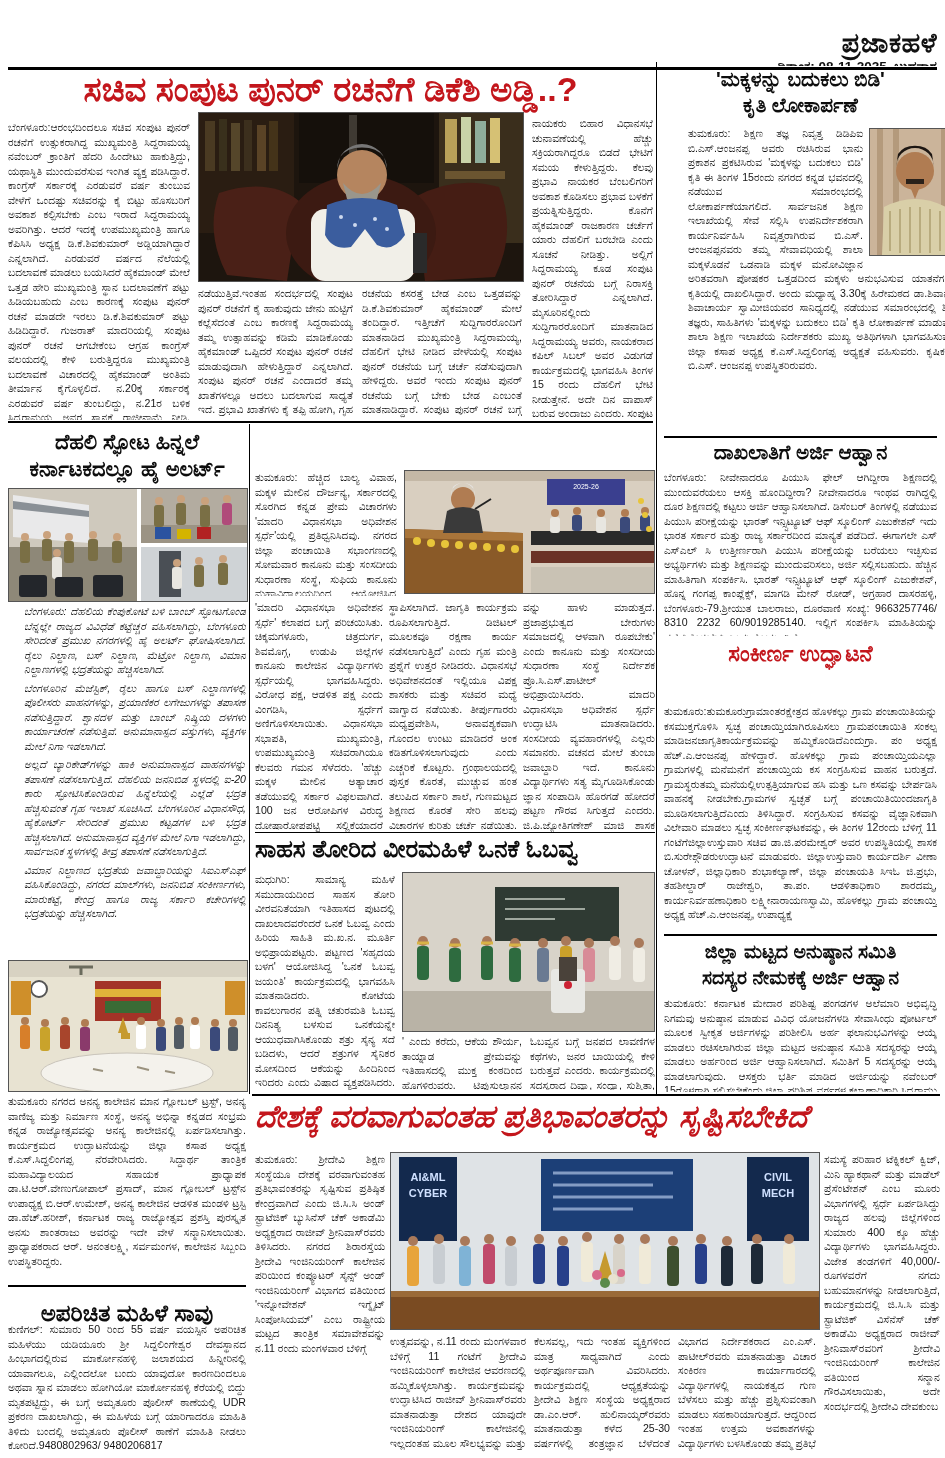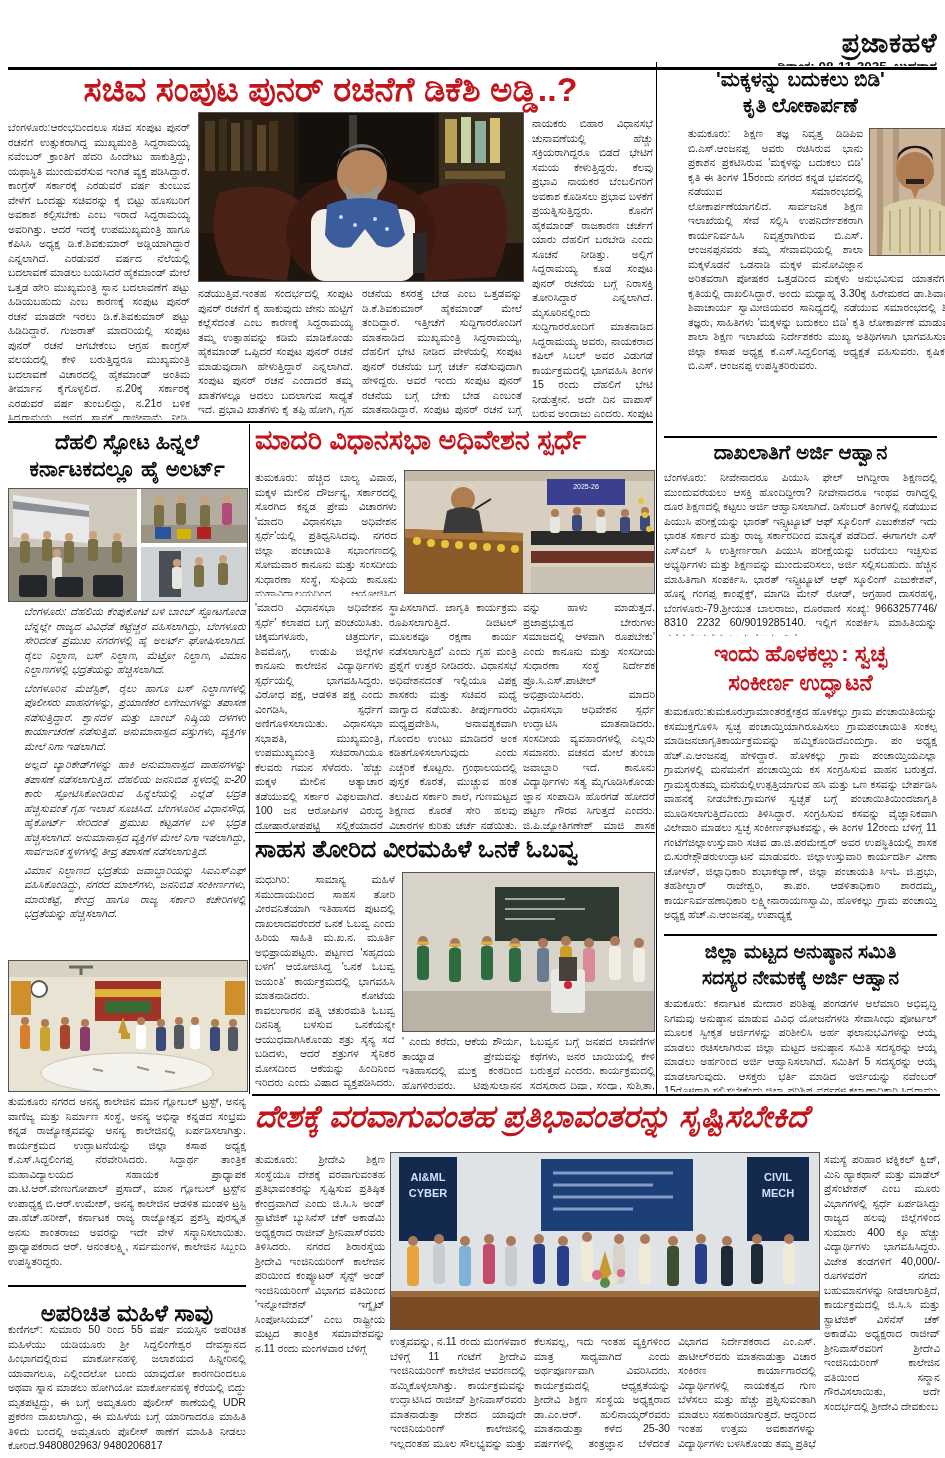--- a/index.html
+++ b/index.html
@@ -211,21 +211,20 @@
       <ellipse cx="118" cy="112" rx="86" ry="20" fill="#f4f2ec" stroke="#c9c4ba"></ellipse>
       <path d="M84,108 l10,2 M128,106 l12,3 M156,110 l10,2" stroke="#9a927e" stroke-width="2"></path>
     </svg>
   </div>
   <div class="b t" style="left:8px;top:1094px;width:238px;height:188px;">ತುಮಕೂರು ನಗರದ ಅನನ್ಯ ಕಾಲೇಜಿನ ಮಾನ ಗ್ಲೋಬಲ್ ಟ್ರಸ್ಟ್, ಅನನ್ಯ ವಾಣಿಜ್ಯ ಮತ್ತು ನಿರ್ಮಾಣ ಸಂಸ್ಥೆ, ಅನನ್ಯ ಅಭಿನ್ನಾ ಕನ್ನಡದ ಸಂಭ್ರಮ ಕನ್ನಡ ರಾಜ್ಯೋತ್ಸವವನ್ನು ಅನನ್ಯ ಕಾಲೇಜಿನಲ್ಲಿ ಏರ್ಪಡಿಸಲಾಗಿತ್ತು. ಕಾರ್ಯಕ್ರಮದ ಉದ್ಘಾಟನೆಯನ್ನು ಜಿಲ್ಲಾ ಕಸಾಪ ಅಧ್ಯಕ್ಷ ಕೆ.ಎಸ್.ಸಿದ್ದಲಿಂಗಪ್ಪ ನೆರವೇರಿಸಿದರು. ಸಿದ್ದಾರ್ಥ ತಾಂತ್ರಿಕ ಮಹಾವಿದ್ಯಾಲಯದ ಸಹಾಯಕ ಪ್ರಾಧ್ಯಾಪಕ ಡಾ.ಟಿ.ಆರ್.ವೇಣುಗೋಪಾಲ್ ಪ್ರಸಾದ್, ಮಾನ ಗ್ಲೋಬಲ್ ಟ್ರಸ್ಟ್‌ನ ಉಪಾಧ್ಯಕ್ಷ ಬಿ.ಆರ್.ಉಮೇಶ್, ಅನನ್ಯ ಕಾಲೇಜಿನ ಆಡಳಿತ ಮಂಡಳಿ ಟ್ರಸ್ಟಿ ಡಾ.ಹೆಚ್.ಹರೀಶ್, ಕರ್ನಾಟಕ ರಾಜ್ಯ ರಾಜ್ಯೋತ್ಸವ ಪ್ರಶಸ್ತಿ ಪುರಸ್ಕೃತ ಅನಸು ಶಾಂತರಾಜು ಅವರನ್ನು ಇದೇ ವೇಳೆ ಸನ್ಮಾನಿಸಲಾಯಿತು. ಪ್ರಾಧ್ಯಾಪಕರಾದ ಆರ್. ಅನಂತಲಕ್ಷ್ಮಿ, ಸರ್ವಮಂಗಳ, ಕಾಲೇಜಿನ ಸಿಬ್ಬಂದಿ ಉಪಸ್ಥಿತರಿದ್ದರು.</div>
 
   <div class="b rule" style="left:8px;top:1285px;width:238px;height:2px;"></div>
   <div class="b hl-blk center" style="left:8px;top:1300px;width:238px;height:28px;font-size:23px;">ಅಪರಿಚಿತ ಮಹಿಳೆ ಸಾವು</div>
   <div class="b t" style="left:8px;top:1322px;width:238px;height:132px;">ಕುಣಿಗಲ್: ಸುಮಾರು 50 ರಿಂದ 55 ವರ್ಷ ವಯಸ್ಸಿನ ಅಪರಿಚಿತ ಮಹಿಳೆಯು ಯಡಿಯೂರು ಶ್ರೀ ಸಿದ್ದಲಿಂಗೇಶ್ವರ ದೇವಸ್ಥಾನದ ಹಿಂಭಾಗದಲ್ಲಿರುವ ಮಾರ್ಕೋನಹಳ್ಳಿ ಜಲಾಶಯದ ಹಿನ್ನೀರಿನಲ್ಲಿ ಯಾವಾಗಲೂ, ಎಲ್ಲಿಂದಲೋ ಬಂದು ಯಾವುದೋ ಕಾರಣದಿಂದಲೂ ಅಥವಾ ಸ್ನಾನ ಮಾಡಲು ಹೋಗಿಯೋ ಮಾರ್ಕೋನಹಳ್ಳಿ ಕೆರೆಯಲ್ಲಿ ಬಿದ್ದು ಮೃತಪಟ್ಟಿದ್ದು, ಈ ಬಗ್ಗೆ ಅಮೃತೂರು ಪೊಲೀಸ್ ಠಾಣೆಯಲ್ಲಿ UDR ಪ್ರಕರಣ ದಾಖಲಾಗಿದ್ದು, ಈ ಮಹಿಳೆಯ ಬಗ್ಗೆ ಯಾರಿಗಾದರೂ ಮಾಹಿತಿ ತಿಳಿದು ಬಂದಲ್ಲಿ ಅಮೃತೂರು ಪೊಲೀಸ್ ಠಾಣೆಗೆ ಮಾಹಿತಿ ನೀಡಲು ಕೋರಿದೆ.9480802963/ 9480206817</div>
 
-  <div class="b hl-red" style="left:255px;top:426px;width:400px;height:40px;font-size:27px;line-height:1.1;">ಮಾದರಿ ವಿಧಾನಸಭಾ ಅಧಿವೇಶನ ಸ್ಪರ್ಧೆ</div>
   <div class="b t" style="left:255px;top:470px;width:142px;height:126px;">ತುಮಕೂರು: ಹೆಚ್ಚಿದ ಬಾಲ್ಯ ವಿವಾಹ, ಮಕ್ಕಳ ಮೇಲಿನ ದೌರ್ಜನ್ಯ, ಸರ್ಕಾರದಲ್ಲಿ ಸೊರಗಿದ ಕನ್ನಡ ಪ್ರೇಮ ವಿಚಾರಗಳು 'ಮಾದರಿ ವಿಧಾನಸಭಾ ಅಧಿವೇಶನ ಸ್ಪರ್ಧೆ'ಯಲ್ಲಿ ಪ್ರತಿಧ್ವನಿಸಿದವು. ನಗರದ ಜಿಲ್ಲಾ ಪಂಚಾಯಿತಿ ಸಭಾಂಗಣದಲ್ಲಿ ಸೋಮವಾರ ಕಾನೂನು ಮತ್ತು ಸಂಸದೀಯ ಸುಧಾರಣಾ ಸಂಸ್ಥೆ, ಸುಫಿಯ ಕಾನೂನು ಮಹಾವಿದ್ಯಾಲಯದಿಂದ ಆಯೋಜಿಸಿದ್ದ ಕಾನೂನು ವಿದ್ಯಾರ್ಥಿಗಳ ವಲಯ ಮಟ್ಟದ 'ಮಾದರಿ ವಿಧಾನಸಭಾ ಅಧಿವೇಶನ ಸ್ಪರ್ಧೆ'</div>
   <div class="b photo" style="left:404px;top:470px;width:249px;height:122px;">
     <svg viewBox="0 0 249 122">
       <defs>
           <g id="pm">
             <circle cx="0" cy="-10" r="4" fill="#b07c52"></circle>
             <rect x="-5" y="-6" width="10" height="16" rx="3" fill="currentColor"></rect>
           </g>
         </defs>
       <rect width="249" height="122" fill="#d9cfc0"></rect>
@@ -315,21 +314,20 @@
     </svg>
   </div>
   <div class="b t" style="left:402px;top:1034px;width:120px;height:56px;">' ಎಂದು ಕರೆದು, ಆಕೆಯ ಶೌರ್ಯ, ತಾಯ್ನಾಡ ಪ್ರೇಮವನ್ನು ಇತಿಹಾಸದಲ್ಲಿ ಮುಕ್ತ ಕಂಠದಿಂದ ಹೊಗಳಿರುವರು. ಟಿಪ್ಪುಸುಲ್ತಾನನ ಸೈನ್ಯವನ್ನು ಹಿಮ್ಮೆಟ್ಟಿಸುವಲ್ಲಿ ಓಬವ್ವನ ಪಾತ್ರ ಹಿರಿದಾದುದು ಎಂದು ತಿಳಿಸಿದರು. ಬಳಗದ ಸದಸ್ಯರಾದ ಎಂ. ಶ್ವೇತಾ ಮಾತನಾಡಿ, ಪ್ರವಾಸಿಗರು ಆ ಕಲ್ಲಿನಿಂದಲೂ ಬಳಿ ಬಂದಾಗ ಇತಿಹಾಸದ</div>
   <div class="b t" style="left:530px;top:1034px;width:125px;height:56px;">ಓಬವ್ವನ ಬಗ್ಗೆ ಜನಪದ ಲಾವಣಿಗಳ ಕಥೆಗಳು, ಜನರ ಬಾಯಿಯಲ್ಲಿ ಕೇಳಿ ಬರುತ್ತವೆ ಎಂದರು. ಕಾರ್ಯಕ್ರಮದಲ್ಲಿ ಸದಸ್ಯರಾದ ದಿವ್ಯಾ, ಸಂಧ್ಯಾ, ಸುಶ್ಮಿತಾ, ವೆಂಕಟೇಶ ಟಿ.ಎಚ್, ಪ್ರಕಾಶ ಇನ್ನೂ ಮುಂತಾದವರು ಓಬವ್ವನ ಸಾಹಸದ ಅಭಿಪ್ರಾಯಗಳನ್ನ ಹಂಚಿಕೊಂಡರು.</div>
 
   <div class="b rule" style="left:664px;top:436px;width:273px;height:2px;"></div>
   <div class="b hl-blk center" style="left:664px;top:441px;width:273px;height:26px;font-size:20px;">ದಾಖಲಾತಿಗೆ ಅರ್ಜಿ ಆಹ್ವಾನ</div>
   <div class="b t" style="left:664px;top:470px;width:273px;height:166px;">ಬೆಂಗಳೂರು: ನೀವೇನಾದರೂ ಪಿಯುಸಿ ಫೇಲ್ ಆಗಿದ್ದೀರಾ ಶಿಕ್ಷಣದಲ್ಲಿ ಮುಂದುವರೆಯಲು ಆಸಕ್ತಿ ಹೊಂದಿದ್ದೀರಾ? ನೀವೇನಾದರೂ ಇಂಥವ ರಾಗಿದ್ದಲ್ಲಿ ದೂರ ಶಿಕ್ಷಣದಲ್ಲಿ ಕಟ್ಟಲು ಅರ್ಜಿ ಆಹ್ವಾನಿಸಲಾಗಿದೆ. ಡಿಸೆಂಬರ್ ತಿಂಗಳಲ್ಲಿ ನಡೆಯುವ ಪಿಯುಸಿ ಪರೀಕ್ಷೆಯನ್ನು ಭಾರತ್ ಇನ್ಸ್ಟಿಟ್ಯೂಟ್ ಆಫ್ ಸ್ಕೂಲಿಂಗ್ ಎಜುಕೇಶನ್ ಇದು ಭಾರತ ಸರ್ಕಾರ ಮತ್ತು ರಾಜ್ಯ ಸರ್ಕಾರದಿಂದ ಮಾನ್ಯತೆ ಪಡೆದಿದೆ. ಈಗಾಗಲೇ ಎಸ್ ಎಸ್ಎಲ್ ಸಿ ಉತ್ತೀರ್ಣರಾಗಿ ಪಿಯುಸಿ ಪರೀಕ್ಷೆಯನ್ನು ಬರೆಯಲು ಇಚ್ಛಿಸುವ ಅಭ್ಯರ್ಥಿಗಳು ಮತ್ತು ಶಿಕ್ಷಣವನ್ನು ಮುಂದುವರಿಸಲು, ಅರ್ಜಿ ಸಲ್ಲಿಸಬಹುದು. ಹೆಚ್ಚಿನ ಮಾಹಿತಿಗಾಗಿ ಸಂಪರ್ಕಿಸಿ. ಭಾರತ್ ಇನ್ಸ್ಟಿಟ್ಯೂಟ್ ಆಫ್ ಸ್ಕೂಲಿಂಗ್ ಎಜುಕೇಶನ್, ಹೊನ್ನ ಗಂಗಪ್ಪ ಕಾಂಪ್ಲೆಕ್ಸ್, ಮಾಗಡಿ ಮೇನ್ ರೋಡ್, ಅಗ್ರಹಾರ ದಾಸರಹಳ್ಳಿ, ಬೆಂಗಳೂರು-79.ಶ್ರೀಯುತ ಬಾಲರಾಜು, ದೂರವಾಣಿ ಸಂಖ್ಯೆ: 9663257746/ 8310 2232 60/9019285140. ಇಲ್ಲಿಗೆ ಸಂಪರ್ಕಿಸಿ ಮಾಹಿತಿಯನ್ನು ಪಡೆದುಕೊಳ್ಳಬೇಕು ಎಂದು ಕೋರಲಾಗಿದೆ</div>
 
   <div class="b hl-red center" style="left:664px;top:640px;width:273px;height:60px;font-size:22px;line-height:1.3;">
-    <div>ಇಂದು ಹೊಳಕಲ್ಲು: ಸ್ವಚ್ಛ</div>
     <div>ಸಂಕೀರ್ಣ ಉದ್ಘಾಟನೆ</div>
   </div>
   <div class="b t" style="left:664px;top:704px;width:273px;height:226px;">ತುಮಕೂರು:ತುಮಕೂರುಗ್ರಾಮಾಂತರಕ್ಷೇತ್ರದ ಹೊಳಕಲ್ಲು ಗ್ರಾಮ ಪಂಚಾಯಿತಿಯನ್ನು ಕಸಮುಕ್ತಗೊಳಿಸಿ ಸ್ವಚ್ಛ ಪಂಚಾಯ್ತಿಯಾಗಿರೂಪಿಸಲು ಗ್ರಾಮಪಂಚಾಯಿತಿ ಸಂಕಲ್ಪ ಮಾಡಿಜನಜಾಗೃತಿಕಾರ್ಯಕ್ರಮವನ್ನು ಹಮ್ಮಿಕೊಂಡಿದೆಎಂದುಗ್ರಾ. ಪಂ ಅಧ್ಯಕ್ಷ ಹೆಚ್.ಎ.ಆಂಜನಪ್ಪ ಹೇಳಿದ್ದಾರೆ. ಹೊಳಕಲ್ಲು ಗ್ರಾಮ ಪಂಚಾಯ್ತಿಯಎಲ್ಲಾ ಗ್ರಾಮಗಳಲ್ಲಿ ಮನೆಮನೆಗೆ ಪಂಚಾಯ್ತಿಯ ಕಸ ಸಂಗ್ರಹಿಸುವ ವಾಹನ ಬರುತ್ತದೆ. ಗ್ರಾಮಸ್ಥರುತಮ್ಮ ಮನೆಯಲ್ಲಿಉತ್ಪತ್ತಿಯಾಗುವ ಹಸಿ ಮತ್ತು ಒಣ ಕಸವನ್ನು ಬೇರ್ಪಡಿಸಿ ವಾಹನಕ್ಕೆ ನೀಡಬೇಕು.ಗ್ರಾಮಗಳ ಸ್ವಚ್ಛತೆ ಬಗ್ಗೆ ಪಂಚಾಯಿತಿಯಿಂದಜಾಗೃತಿ ಮೂಡಿಸಲಾಗುತ್ತಿದೆಎಂದು ತಿಳಿಸಿದ್ದಾರೆ. ಸಂಗ್ರಹಿಸುವ ಕಸವನ್ನು ವೈಜ್ಞಾನಿಕವಾಗಿ ವಿಲೇವಾರಿ ಮಾಡಲು ಸ್ವಚ್ಛ ಸಂಕೀರ್ಣಘಟಕವನ್ನು, ಈ ತಿಂಗಳ 12ರಂದು ಬೆಳಿಗ್ಗೆ 11 ಗಂಟೆಗೆಜಿಲ್ಲಾಉಸ್ತುವಾರಿ ಸಚಿವ ಡಾ.ಜಿ.ಪರಮೇಶ್ವರ್ ಅವರ ಉಪಸ್ಥಿತಿಯಲ್ಲಿ ಶಾಸಕ ಬಿ.ಸುರೇಶ್ಗೌಡರುಉದ್ಘಾಟನೆ ಮಾಡುವರು. ಜಿಲ್ಲಾಉಸ್ತುವಾರಿ ಕಾರ್ಯದರ್ಶಿ ವೀಣಾ ಚೋಳನ್, ಜಿಲ್ಲಾಧಿಕಾರಿ ಶುಭಾಕಲ್ಯಾಣ್, ಜಿಲ್ಲಾ ಪಂಚಾಯತಿ ಸಿಇಓ ಜಿ.ಪ್ರಭು, ತಹಶೀಲ್ದಾರ್ ರಾಜೇಶ್ವರಿ, ತಾ.ಪಂ. ಆಡಳಿತಾಧಿಕಾರಿ ಶಾರದಮ್ಮ, ಕಾರ್ಯನಿರ್ವಹಣಾಧಿಕಾರಿ ಲಕ್ಷ್ಮೀನಾರಾಯಣಸ್ವಾಮಿ, ಹೊಳಕಲ್ಲು ಗ್ರಾಮ ಪಂಚಾಯ್ತಿ ಅಧ್ಯಕ್ಷ ಹೆಚ್.ಎ.ಆಂಜನಪ್ಪ, ಉಪಾಧ್ಯಕ್ಷೆ</div>
 
   <div class="b rule" style="left:664px;top:934px;width:273px;height:2px;"></div>
   <div class="b hl-blk center" style="left:664px;top:939px;width:273px;height:54px;font-size:19px;line-height:1.35;">
     <div>ಜಿಲ್ಲಾ ಮಟ್ಟದ ಅನುಷ್ಠಾನ ಸಮಿತಿ</div>
     <div>ಸದಸ್ಯರ ನೇಮಕಕ್ಕೆ ಅರ್ಜಿ ಆಹ್ವಾನ</div>
   </div>
   <div class="b t" style="left:664px;top:996px;width:273px;height:96px;">ತುಮಕೂರು: ಕರ್ನಾಟಕ ಮೇದಾರ ಪರಿಶಿಷ್ಟ ಪಂಗಡಗಳ ಅಲೆಮಾರಿ ಅಭಿವೃದ್ಧಿ ನಿಗಮವು ಅನುಷ್ಠಾನ ಮಾಡುವ ವಿವಿಧ ಯೋಜನೆಗಳಡಿ ಸೇವಾಸಿಂಧು ಪೋರ್ಟಲ್ ಮೂಲಕ ಸ್ವೀಕೃತ ಅರ್ಜಿಗಳನ್ನು ಪರಿಶೀಲಿಸಿ ಅರ್ಹ ಫಲಾನುಭವಿಗಳನ್ನು ಆಯ್ಕೆ ಮಾಡಲು ರಚಿಸಲಾಗಿರುವ ಜಿಲ್ಲಾ ಮಟ್ಟದ ಅನುಷ್ಠಾನ ಸಮಿತಿ ಸದಸ್ಯರನ್ನು ಆಯ್ಕೆ ಮಾಡಲು ಅರ್ಹರಿಂದ ಅರ್ಜಿ ಆಹ್ವಾನಿಸಲಾಗಿದೆ. ಸಮಿತಿಗೆ 5 ಸದಸ್ಯರನ್ನು ಆಯ್ಕೆ ಮಾಡಲಾಗುವುದು. ಆಸಕ್ತರು ಭರ್ತಿ ಮಾಡಿದ ಅರ್ಜಿಯನ್ನು ನವೆಂಬರ್ 15ರೊಳಗಾಗಿ ಸಲ್ಲಿಸಬೇಕೆಂದು ಜಿಲ್ಲಾ ಪರಿಶಿಷ್ಟ ವರ್ಗಗಳ ಕಲ್ಯಾಣಾಧಿಕಾರಿ ಸಿದ್ದರಾಮು ಪ್ರಕಟಣೆಯಲ್ಲಿ ತಿಳಿಸಿದ್ದಾರೆ.</div>

